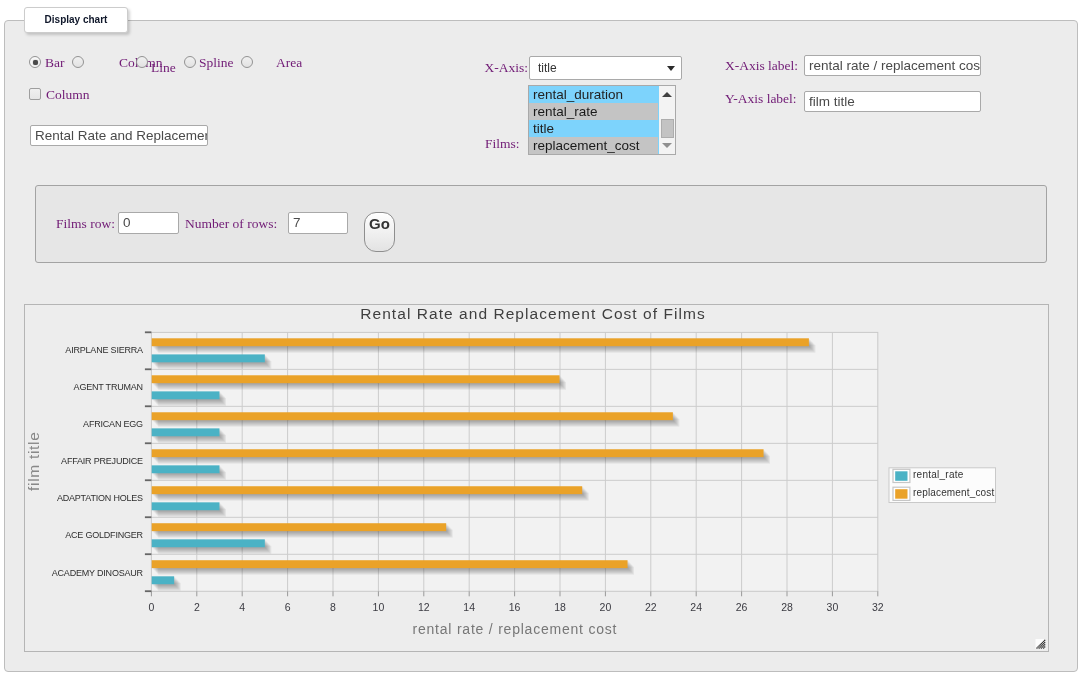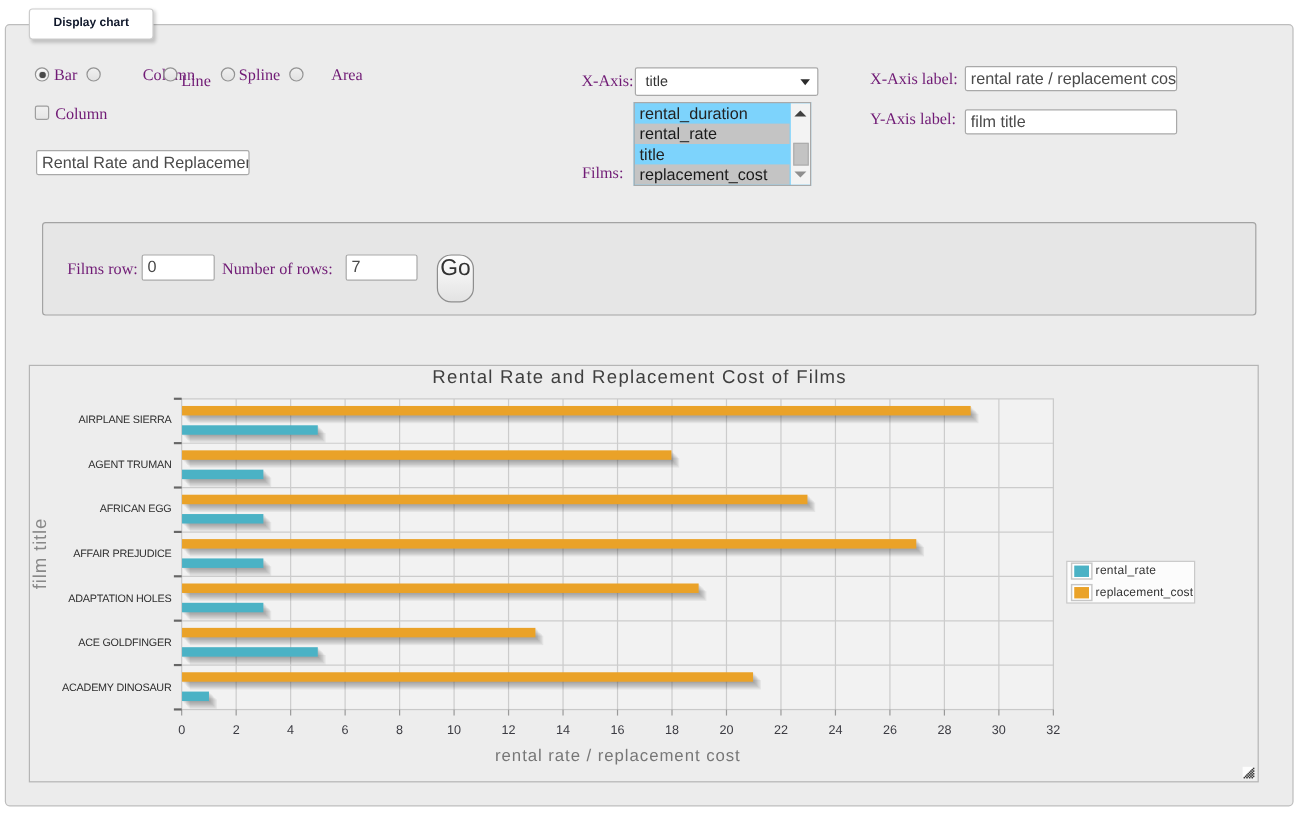--- a/index.html
+++ b/index.html
@@ -58,21 +58,21 @@
 
 <div class="abs lbl" style="left:725px;top:91px;">Y-Axis label:</div>
 <div class="abs inp" style="left:804px;top:91px;width:177px;height:21px;">film title</div>
 
 <div class="abs" style="left:35px;top:185px;width:1012px;height:78px;background:#e6e6e6;border:1px solid #a3a3a3;border-radius:3px;box-sizing:border-box;"></div>
 <div class="abs lbl" style="left:56px;top:216px;">Films row:</div>
 <div class="abs inp" style="left:118px;top:212px;width:61px;height:22px;">0</div>
 <div class="abs lbl" style="left:185px;top:216px;">Number of rows:</div>
 <div class="abs inp" style="left:288px;top:212px;width:60px;height:22px;">7</div>
 <div class="abs" style="left:364px;top:212px;width:31px;height:40px;border:1px solid #8e8e8e;border-radius:12px;background:linear-gradient(#fefefe,#e3e3e3);box-sizing:border-box;
-     font-size:19px;font-weight:normal;color:#333;text-align:center;line-height:21px;">Go</div>
+     font-size:15px;font-weight:bold;color:#333;text-align:center;line-height:21px;">Go</div>
 
 <div class="abs" style="left:24px;top:304px;width:1025px;height:348px;background:#ededed;border:1px solid #b5b5b5;box-sizing:border-box;">
 <svg width="1023" height="345" style="position:absolute;left:0;top:0;" xmlns="http://www.w3.org/2000/svg">
 
   <rect x="126.4" y="27.4" width="726.4" height="258.9" fill="#f2f2f2"></rect>
 
   <g stroke="#cccccc" stroke-width="1">
 
     <g id="vg"></g>
   </g>

